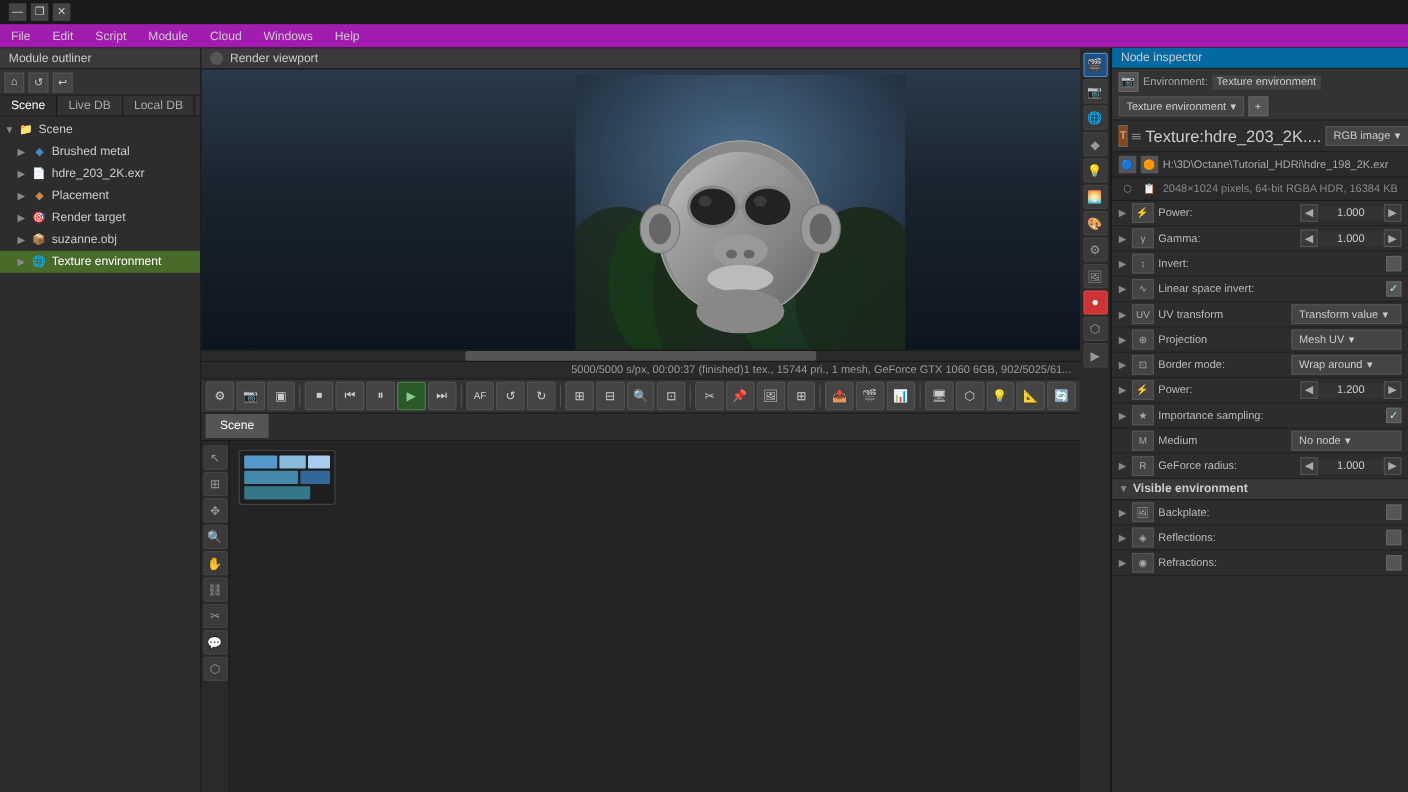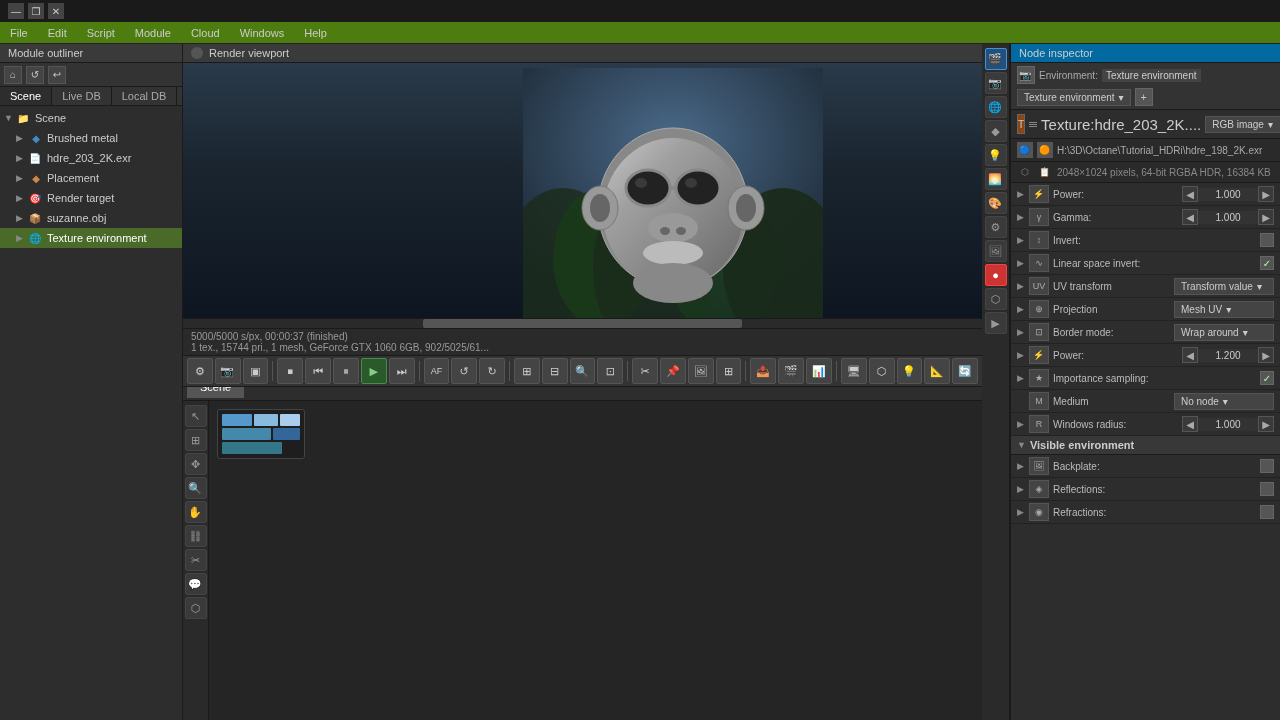--- a/index.html
+++ b/index.html
@@ -4,21 +4,21 @@
   <style>
     * { margin: 0; padding: 0; box-sizing: border-box; }
     body { width: 1280px; height: 720px; background: #2b2b2b; font-family: 'Segoe UI', Arial, sans-serif; font-size: 11px; color: #ccc; overflow: hidden; user-select: none; }
 
     
     #titlebar { height: 22px; background: #1a1a1a; display: flex; align-items: center; justify-content: space-between; padding: 0 8px; }
     #titlebar-controls { display: flex; gap: 4px; }
     .title-btn { width: 16px; height: 16px; background: #444; border: none; cursor: pointer; color: #ccc; font-size: 10px; display: flex; align-items: center; justify-content: center; }
 
     
-    #menubar { height: 22px; background: #4d7c0f; display: flex; align-items: center; gap: 0; border-bottom: 1px solid #222; }
+    #menubar { height: 22px; background: #a21caf; display: flex; align-items: center; gap: 0; border-bottom: 1px solid #222; }
     .menu-item { padding: 2px 10px; cursor: pointer; font-size: 11px; color: #ccc; }
 
     
     #main { display: flex; height: calc(720px - 44px); }
 
     
     #scene-outliner { width: 183px; background: #2d2d2d; border-right: 1px solid #1a1a1a; display: flex; flex-direction: column; flex-shrink: 0; }
     #outliner-header { background: #3a3a3a; padding: 3px 8px; font-size: 11px; color: #ccc; border-bottom: 1px solid #1a1a1a; }
     #outliner-toolbar { height: 24px; background: #333; display: flex; align-items: center; padding: 0 4px; gap: 4px; border-bottom: 1px solid #1a1a1a; }
     .tool-btn { width: 18px; height: 18px; background: #444; border: 1px solid #555; cursor: pointer; color: #ccc; font-size: 10px; display: flex; align-items: center; justify-content: center; }
@@ -34,21 +34,21 @@
     .tree-item.highlighted .tree-label { color: #fff; }
 
     
     #center { flex: 1; display: flex; flex-direction: column; overflow: hidden; }
 
     
     #render-viewport { flex: 0 0 auto; position: relative; }
     #render-header { background: #3a3a3a; padding: 3px 8px; font-size: 11px; color: #ccc; border-bottom: 1px solid #1a1a1a; display: flex; align-items: center; gap: 6px; }
     #render-canvas { width: 100%; height: 270px; background: #1a1a1a; position: relative; overflow: hidden; }
     .render-bg { width: 100%; height: 100%; background: linear-gradient(180deg, #2a3a4a 0%, #1a2530 40%, #0d1520 100%); position: relative; }
-    #render-status-bar { background: #2a2a2a; padding: 2px 8px; font-size: 10px; color: #999; display: flex; justify-content: flex-end; border-top: 1px solid #1a1a1a; flex-direction: column; }
+    #render-status-bar { background: #2a2a2a; padding: 2px 8px; font-size: 10px; color: #999; display: flex; justify-content: flex-end; border-top: 1px solid #1a1a1a; }
 
     
     #render-toolbar { height: 32px; background: #333; display: flex; align-items: center; padding: 0 4px; gap: 2px; border-top: 1px solid #1a1a1a; border-bottom: 1px solid #1a1a1a; }
     .rtool-btn { width: 26px; height: 26px; background: #444; border: 1px solid #555; cursor: pointer; color: #ccc; font-size: 11px; display: flex; align-items: center; justify-content: center; border-radius: 2px; }
     .rtool-separator { width: 1px; height: 20px; background: #555; margin: 0 2px; }
 
     
     #nodegraph { flex: 1; display: flex; flex-direction: column; overflow: hidden; }
     #nodegraph-header { background: #3a3a3a; padding: 3px 8px; font-size: 11px; color: #ccc; border-bottom: 1px solid #1a1a1a; display: flex; align-items: center; }
     #nodegraph-toolbar { height: 28px; background: #2d2d2d; display: flex; align-items: center; padding: 0 4px; gap: 2px; border-bottom: 1px solid #1a1a1a; }
@@ -495,21 +495,21 @@
       <span class="prop-label">Medium</span>
       <div class="prop-dropdown">
         <span>No node</span>
         <span>▾</span>
       </div>
     </div>
 
     <div class="prop-row">
       <span class="prop-expand">▶</span>
       <div class="prop-icon">R</div>
-      <span class="prop-label">Windows radius:</span>
+      <span class="prop-label">GeForce radius:</span>
       <div class="prop-arrow-left">◀</div>
       <span class="prop-value">1.000</span>
       <div class="prop-arrow-right">▶</div>
     </div>
 
     <div class="section-header">
       <span class="section-triangle">▼</span>
       <span>Visible environment</span>
     </div>
 

